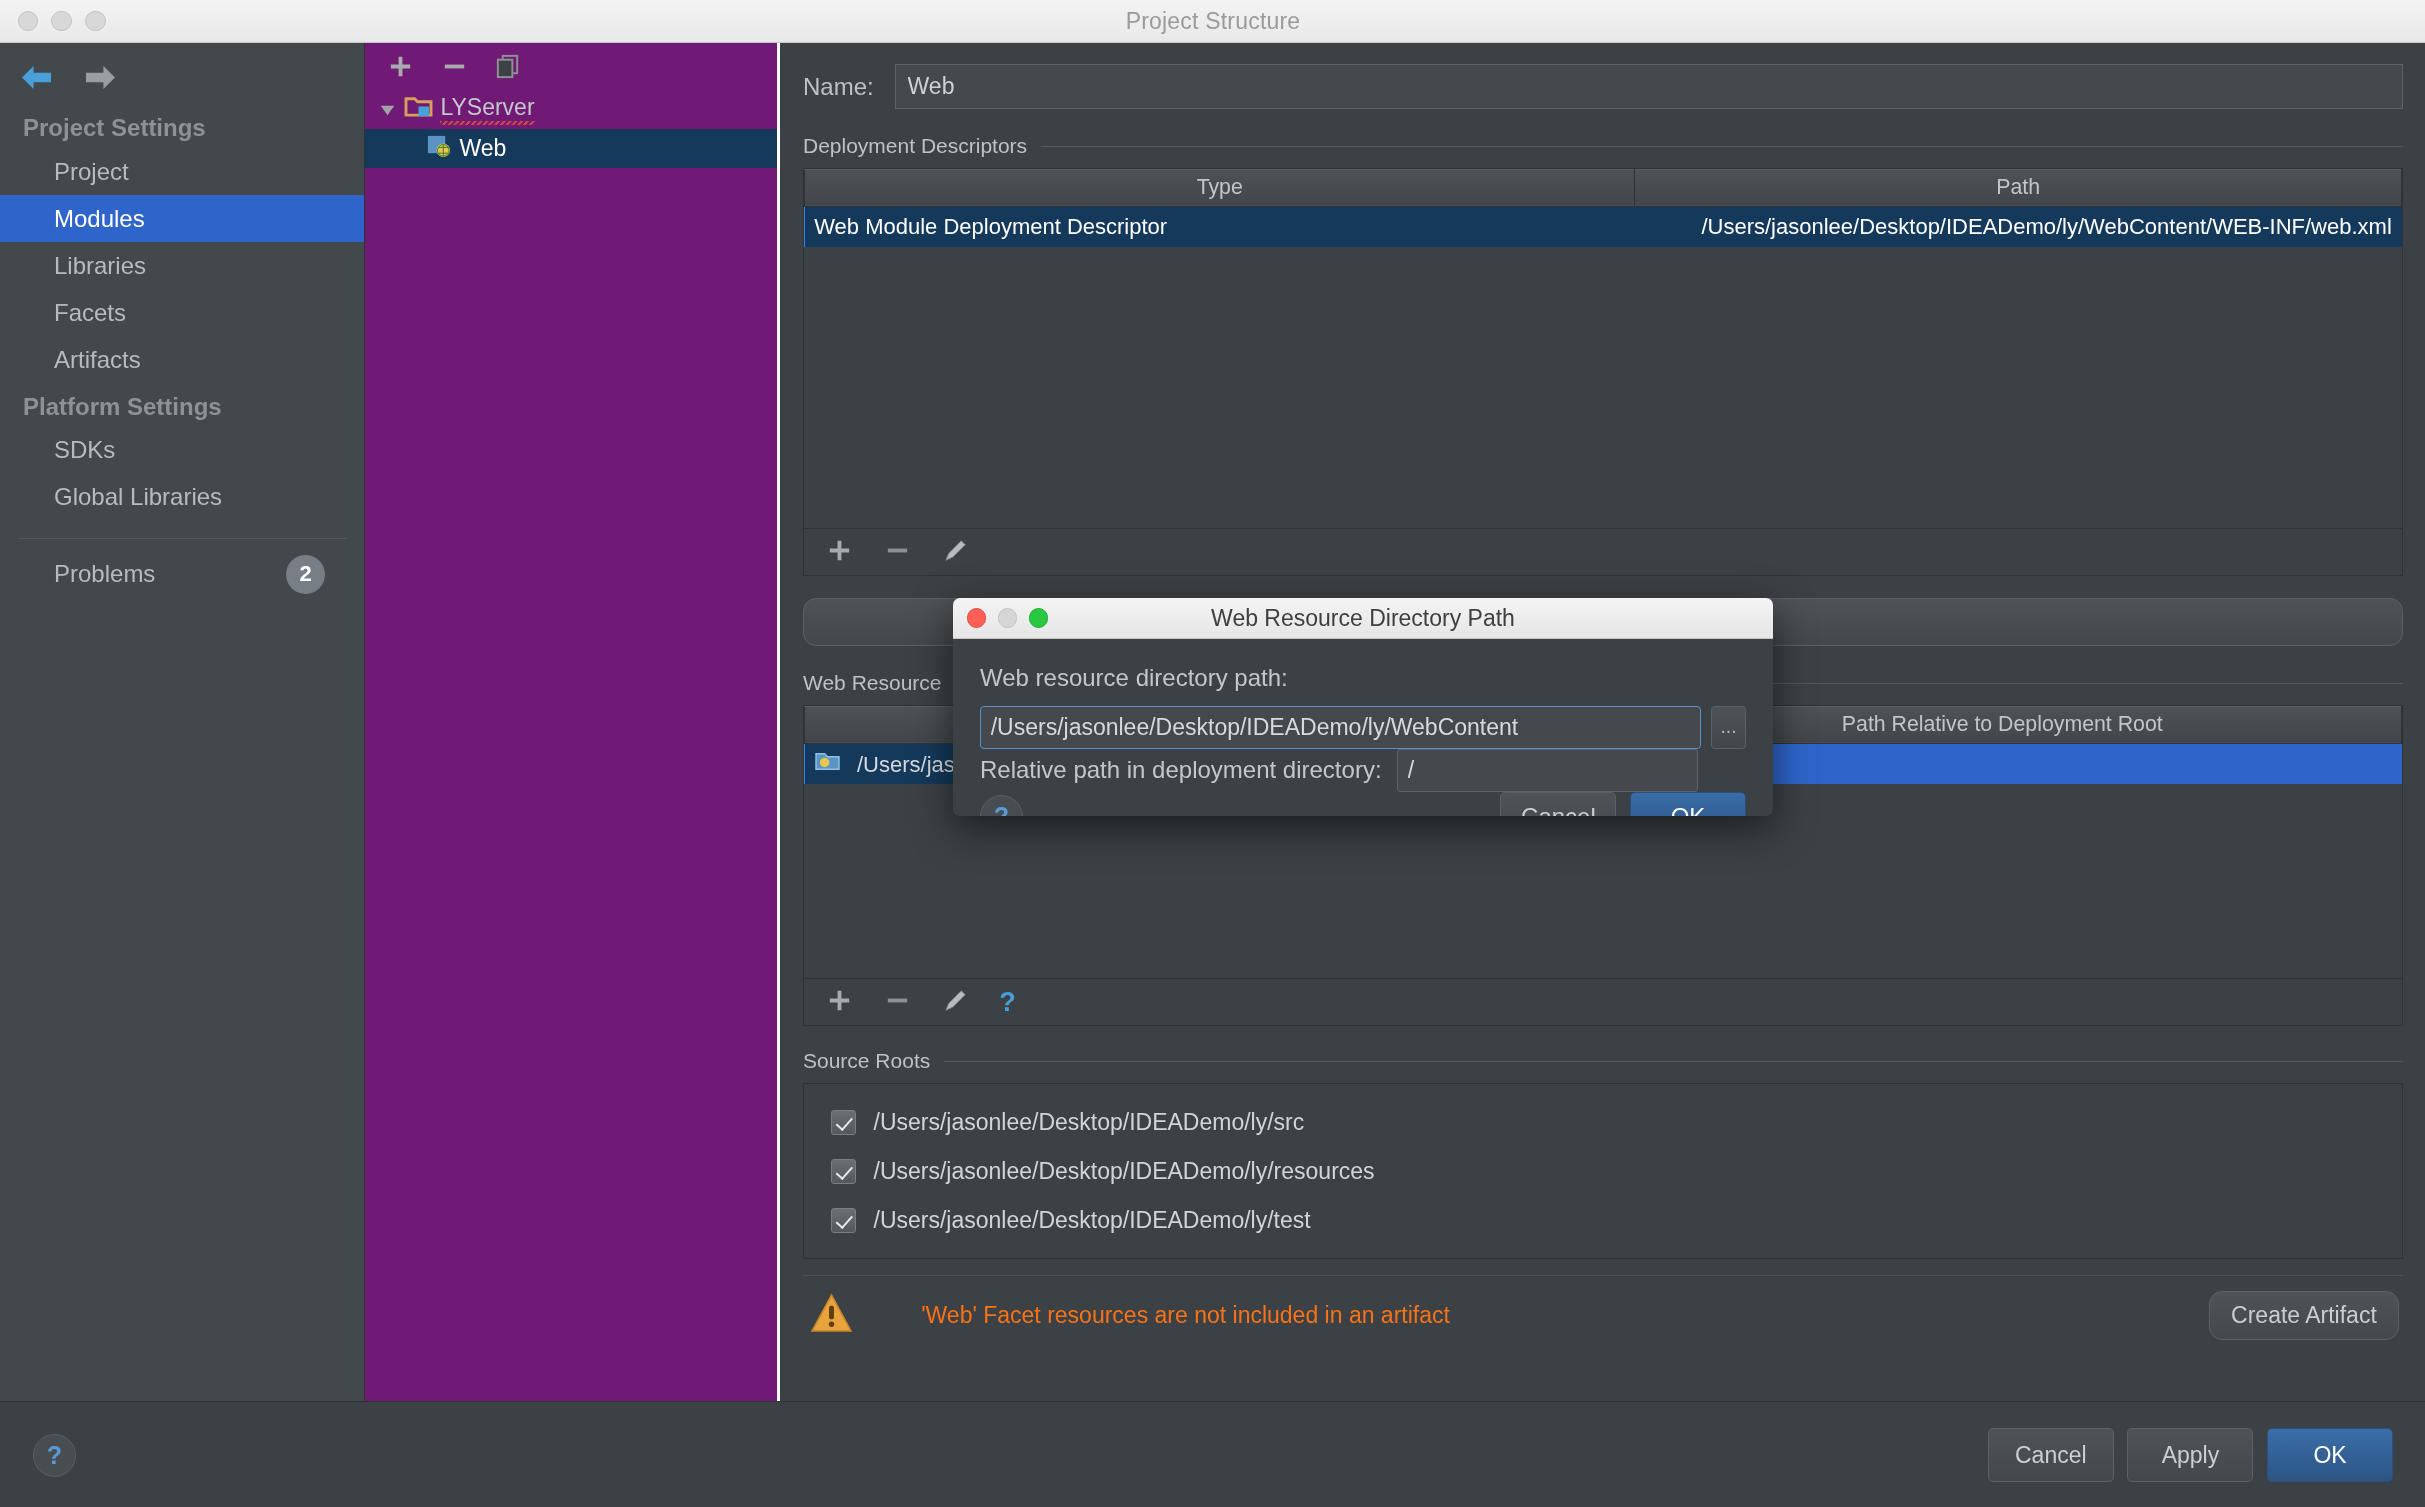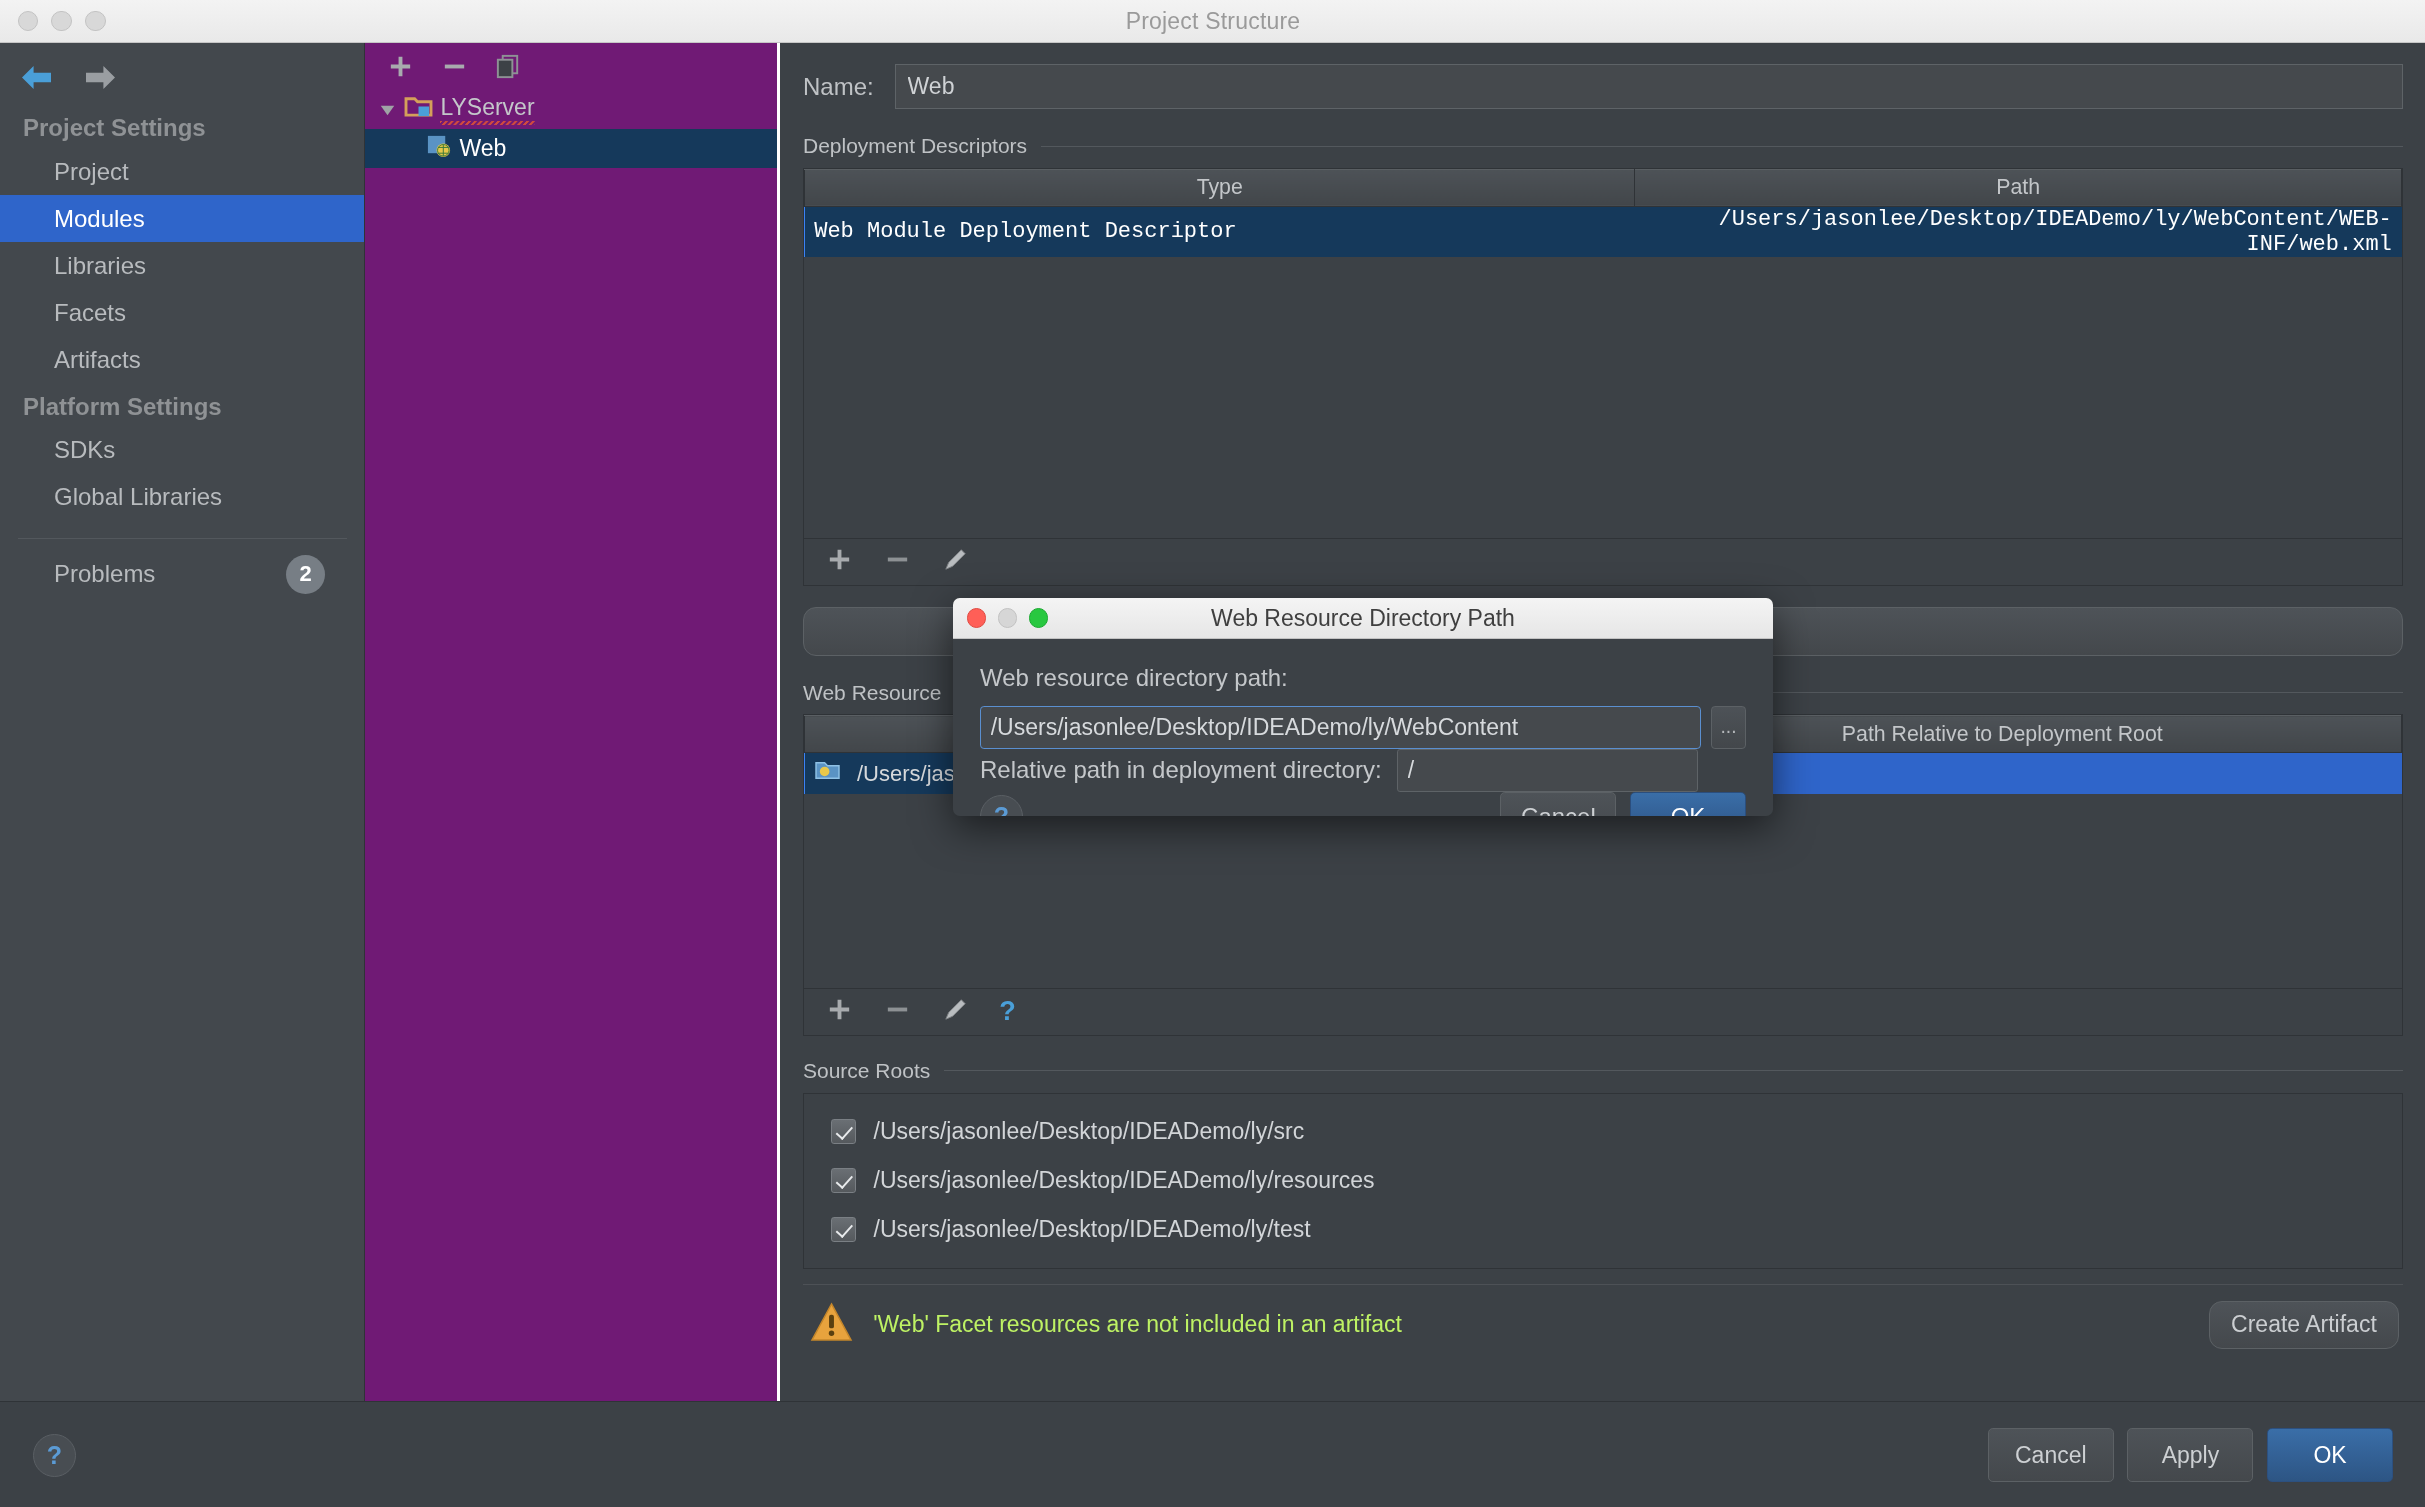--- a/index.html
+++ b/index.html
@@ -212,21 +212,21 @@
     height: 37px;
     text-align: center;
   }
   table.grid td {
     font-size: 22px;
     color: #d6d9dc;
     height: 41px;
     padding: 0 9.7px;
     border: none;
   }
-  tr.row-sel td { background: #15395b; color: #ffffff; font-family: Liberation Mono, monospace; }
+  tr.row-sel td { background: #15395b; color: #ffffff; }
 
   .grid-wrap {
     border: 1px solid #2f3337;
     background: #3c4146;
   }
   .grid-body { height: 281px; }
 
   .mini-toolbar {
     border: 1px solid #2f3337;
     border-top: none;
@@ -284,21 +284,21 @@
   }
 
   .warn-bar {
     border-top: 1px solid #4d5156;
     margin-top: 15.5px;
     display: flex;
     align-items: center;
     gap: 19.4px;
     padding: 15.5px 3.9px 15.5px 5.8px;
   }
-  .warn-text { font-size: 23px; color: #bef264; flex: 1; }
+  .warn-text { font-size: 23px; color: #f97316; flex: 1; margin-left: 48px; }
 
   
   #footer {
     height: 107px;
     flex: 0 0 107px;
     border-top: 1px solid #2f3337;
     background: #3c4146;
     display: flex;
     align-items: center;
     padding: 0 33px;

